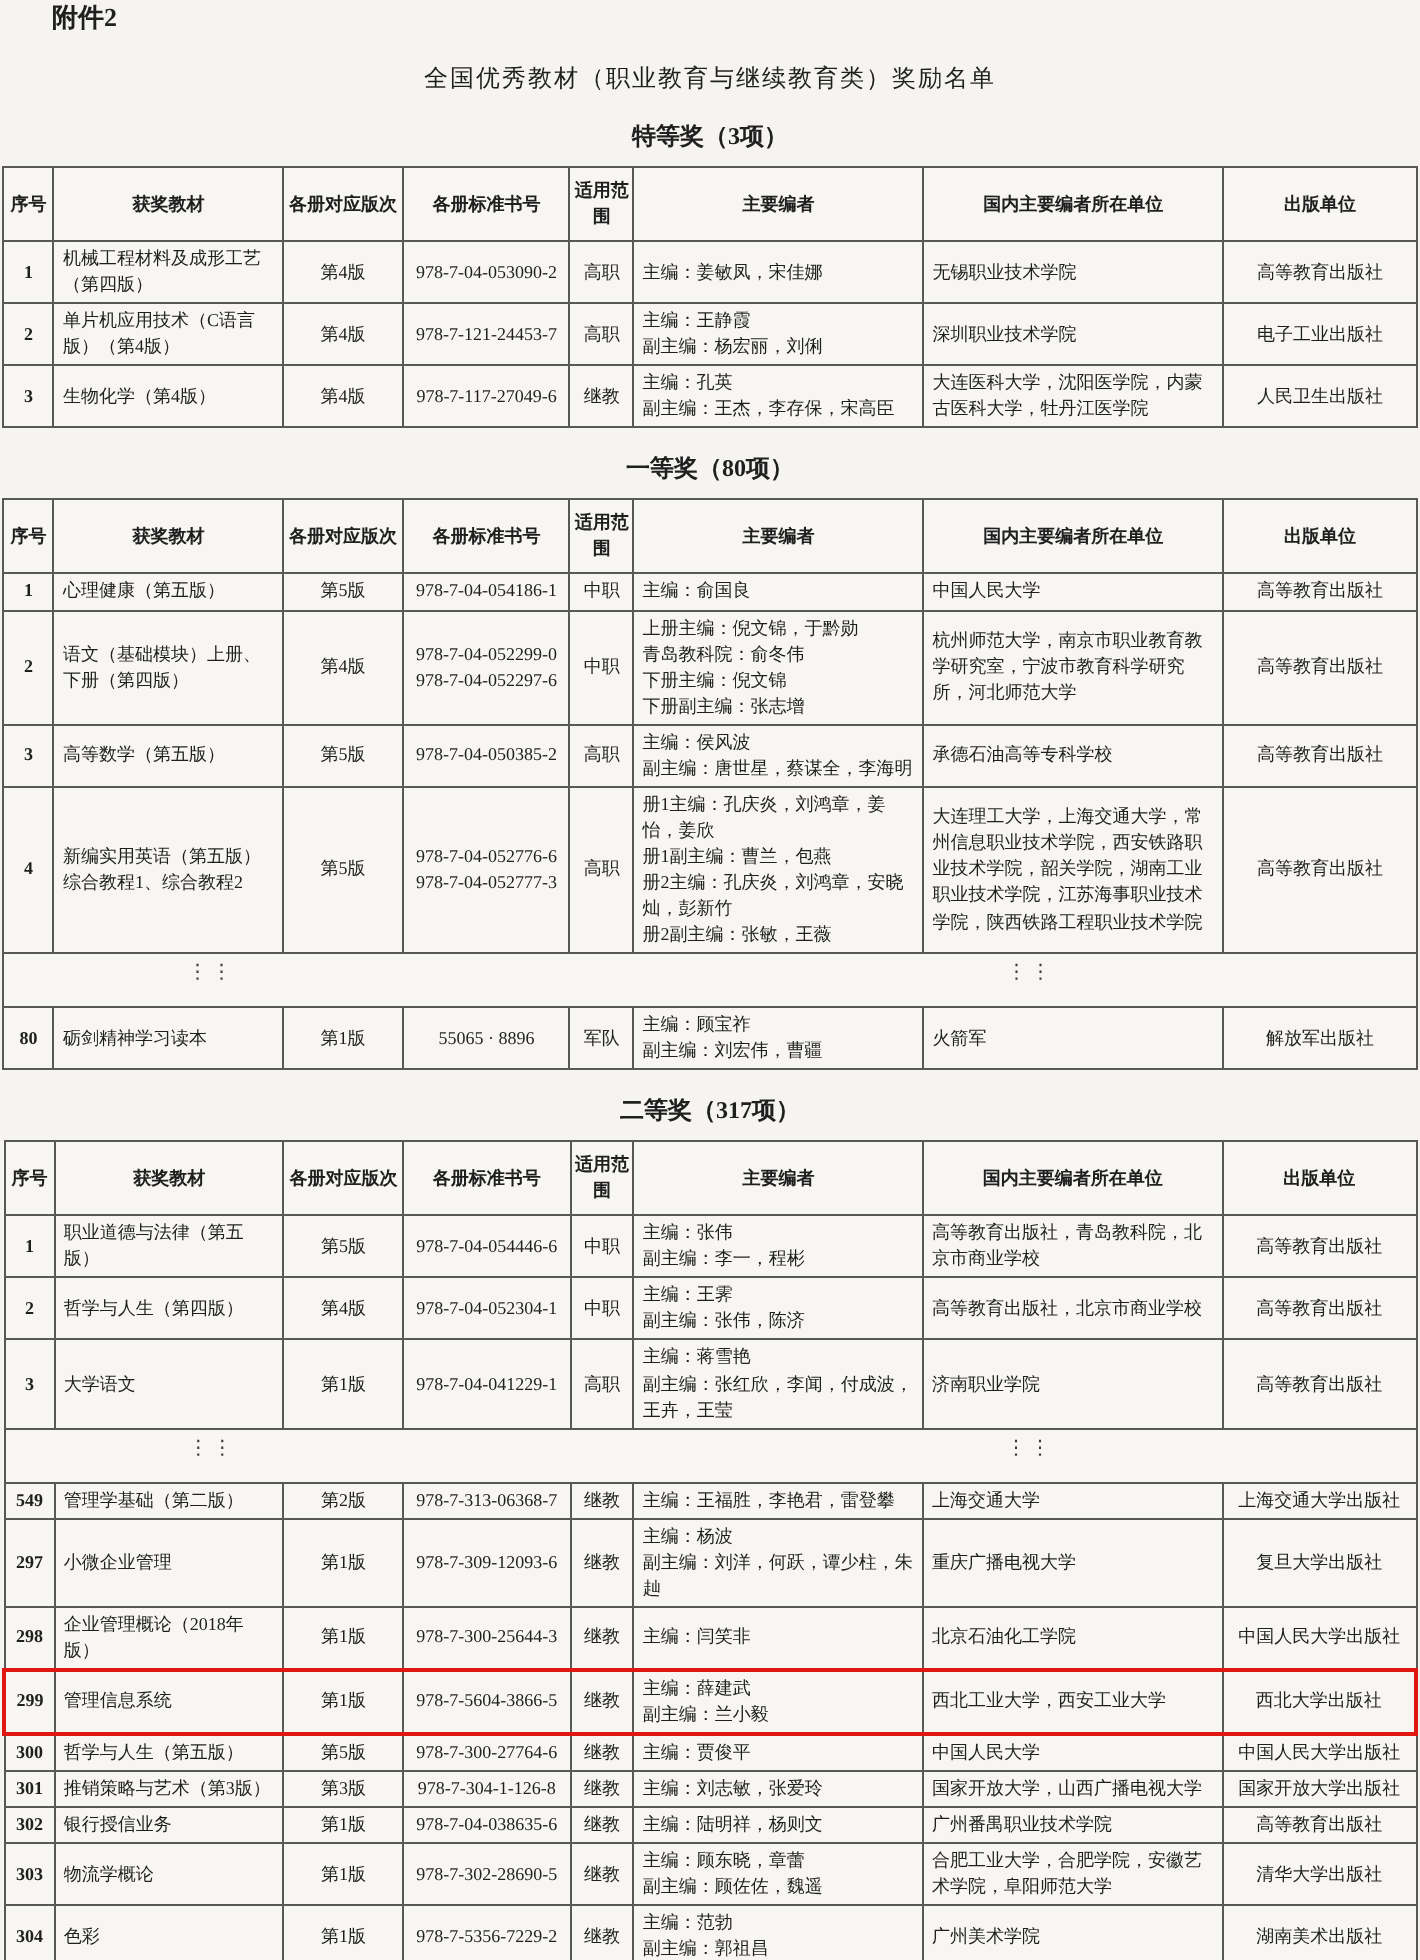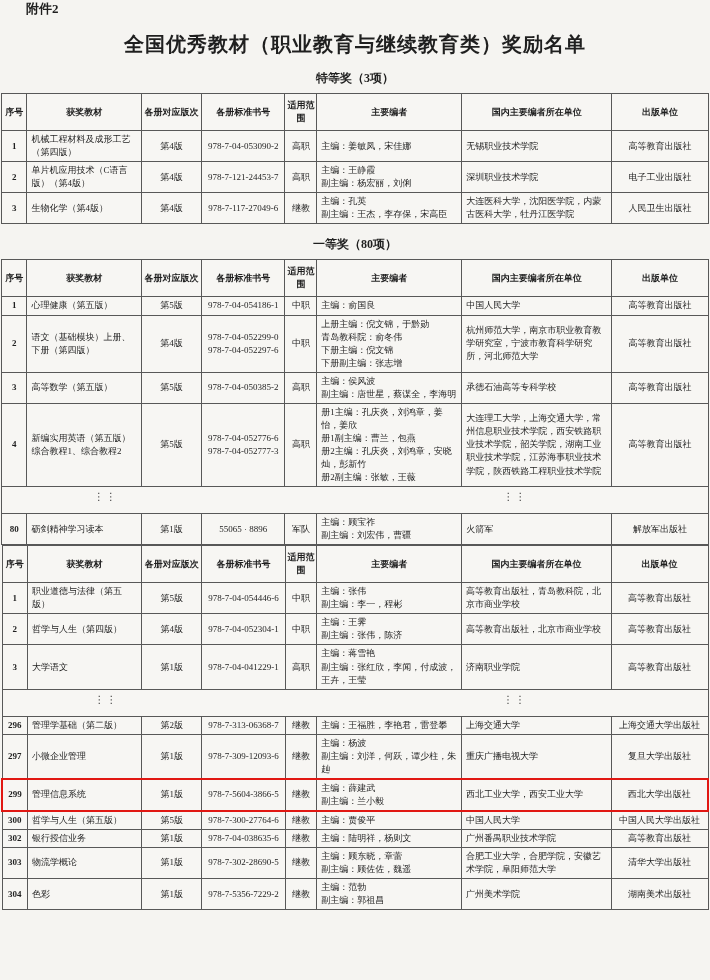--- a/index.html
+++ b/index.html
@@ -2,21 +2,21 @@
 <html><head>
 <meta charset="utf-8">
 <style>
   html,body{margin:0;padding:0;}
   body{
     width:710px;min-height:980px;background:#f5f4f1;color:#1f1f1f;
     font-family:"Liberation Serif","DejaVu Serif",serif;
     -webkit-font-smoothing:antialiased;
   }
   .attachment{font-size:13px;font-weight:bold;margin:0 0 0 26px;}
-  .doc-title{text-align:center;font-size:20px;font-weight:bold;letter-spacing:1px;margin:13px 0 4px;}
+  .doc-title{text-align:center;font-size:12px;font-weight:normal;letter-spacing:1px;margin:13px 0 4px;}
   .section-heading{text-align:center;font-size:12px;font-weight:bold;margin:12px 0 6px;}
   table{border-collapse:collapse;width:708px;margin:0 auto;table-layout:fixed;background:#f7f6f3;}
   th,td{border:1px solid #585858;font-size:9px;line-height:1.45;padding:2px 4px;vertical-align:middle;word-break:break-all;}
   th{font-weight:bold;text-align:center;padding:5px 1px;font-size:9px;}
   td.c-no,td.c-edition,td.c-isbn,td.c-scope,td.c-publisher{text-align:center;white-space:pre-line;}
   td.c-no{font-weight:bold;}
   td.c-title,td.c-editors,td.c-org{text-align:left;white-space:pre-line;}
   tr.hl td{border-top:2.5px solid #e11712;border-bottom:2.5px solid #e11712;}
   tr.hl td:first-child{border-left:2.5px solid #e11712;}
   tr.hl td:last-child{border-right:2.5px solid #e11712;}
@@ -178,20 +178,21 @@
             <td class="c-edition">第1版</td>
             <td class="c-isbn">55065 · 8896</td>
             <td class="c-scope">军队</td>
             <td class="c-editors">主编：顾宝祚
 副主编：刘宏伟，曹疆</td>
             <td class="c-org">火箭军</td>
             <td class="c-publisher">解放军出版社</td>
           </tr>
         </tbody>
       </table>
+      <div class="section-heading">二等奖（317项）</div>
       <table>
         <colgroup>
           <col style="width: 3.6%;">
           <col style="width: 16.2%;">
           <col style="width: 8.5%;">
           <col style="width: 11.8%;">
           <col style="width: 4.5%;">
           <col style="width: 20.5%;">
           <col style="width: 21.2%;">
           <col style="width: 13.7%;">
@@ -242,60 +243,80 @@
             <td class="c-org">济南职业学院</td>
             <td class="c-publisher">高等教育出版社</td>
           </tr>
           <tr>
             <td colspan="8" class="ellipsis-cell">
               <span class="m1">⋮⋮</span>
               <span class="m2">⋮⋮</span>
             </td>
           </tr>
           <tr>
-            <td class="c-no">296</td>
+            <td class="c-no">549</td>
             <td class="c-title">管理学基础（第二版）</td>
             <td class="c-edition">第2版</td>
             <td class="c-isbn">978-7-313-06368-7</td>
             <td class="c-scope">继教</td>
             <td class="c-editors">主编：王福胜，李艳君，雷登攀</td>
             <td class="c-org">上海交通大学</td>
             <td class="c-publisher">上海交通大学出版社</td>
           </tr>
           <tr>
             <td class="c-no">297</td>
             <td class="c-title">小微企业管理</td>
             <td class="c-edition">第1版</td>
             <td class="c-isbn">978-7-309-12093-6</td>
             <td class="c-scope">继教</td>
             <td class="c-editors">主编：杨波
 副主编：刘洋，何跃，谭少柱，朱赸</td>
             <td class="c-org">重庆广播电视大学</td>
             <td class="c-publisher">复旦大学出版社</td>
           </tr>
+          <tr>
+            <td class="c-no">298</td>
+            <td class="c-title">企业管理概论（2018年版）</td>
+            <td class="c-edition">第1版</td>
+            <td class="c-isbn">978-7-300-25644-3</td>
+            <td class="c-scope">继教</td>
+            <td class="c-editors">主编：闫笑非</td>
+            <td class="c-org">北京石油化工学院</td>
+            <td class="c-publisher">中国人民大学出版社</td>
+          </tr>
           <tr class="hl">
             <td class="c-no">299</td>
             <td class="c-title">管理信息系统</td>
             <td class="c-edition">第1版</td>
             <td class="c-isbn">978-7-5604-3866-5</td>
             <td class="c-scope">继教</td>
             <td class="c-editors">主编：薛建武
 副主编：兰小毅</td>
             <td class="c-org">西北工业大学，西安工业大学</td>
             <td class="c-publisher">西北大学出版社</td>
           </tr>
           <tr>
             <td class="c-no">300</td>
             <td class="c-title">哲学与人生（第五版）</td>
             <td class="c-edition">第5版</td>
             <td class="c-isbn">978-7-300-27764-6</td>
             <td class="c-scope">继教</td>
             <td class="c-editors">主编：贾俊平</td>
             <td class="c-org">中国人民大学</td>
             <td class="c-publisher">中国人民大学出版社</td>
+          </tr>
+          <tr>
+            <td class="c-no">301</td>
+            <td class="c-title">推销策略与艺术（第3版）</td>
+            <td class="c-edition">第3版</td>
+            <td class="c-isbn">978-7-304-1-126-8</td>
+            <td class="c-scope">继教</td>
+            <td class="c-editors">主编：刘志敏，张爱玲</td>
+            <td class="c-org">国家开放大学，山西广播电视大学</td>
+            <td class="c-publisher">国家开放大学出版社</td>
           </tr>
           <tr>
             <td class="c-no">302</td>
             <td class="c-title">银行授信业务</td>
             <td class="c-edition">第1版</td>
             <td class="c-isbn">978-7-04-038635-6</td>
             <td class="c-scope">继教</td>
             <td class="c-editors">主编：陆明祥，杨则文</td>
             <td class="c-org">广州番禺职业技术学院</td>
             <td class="c-publisher">高等教育出版社</td>

